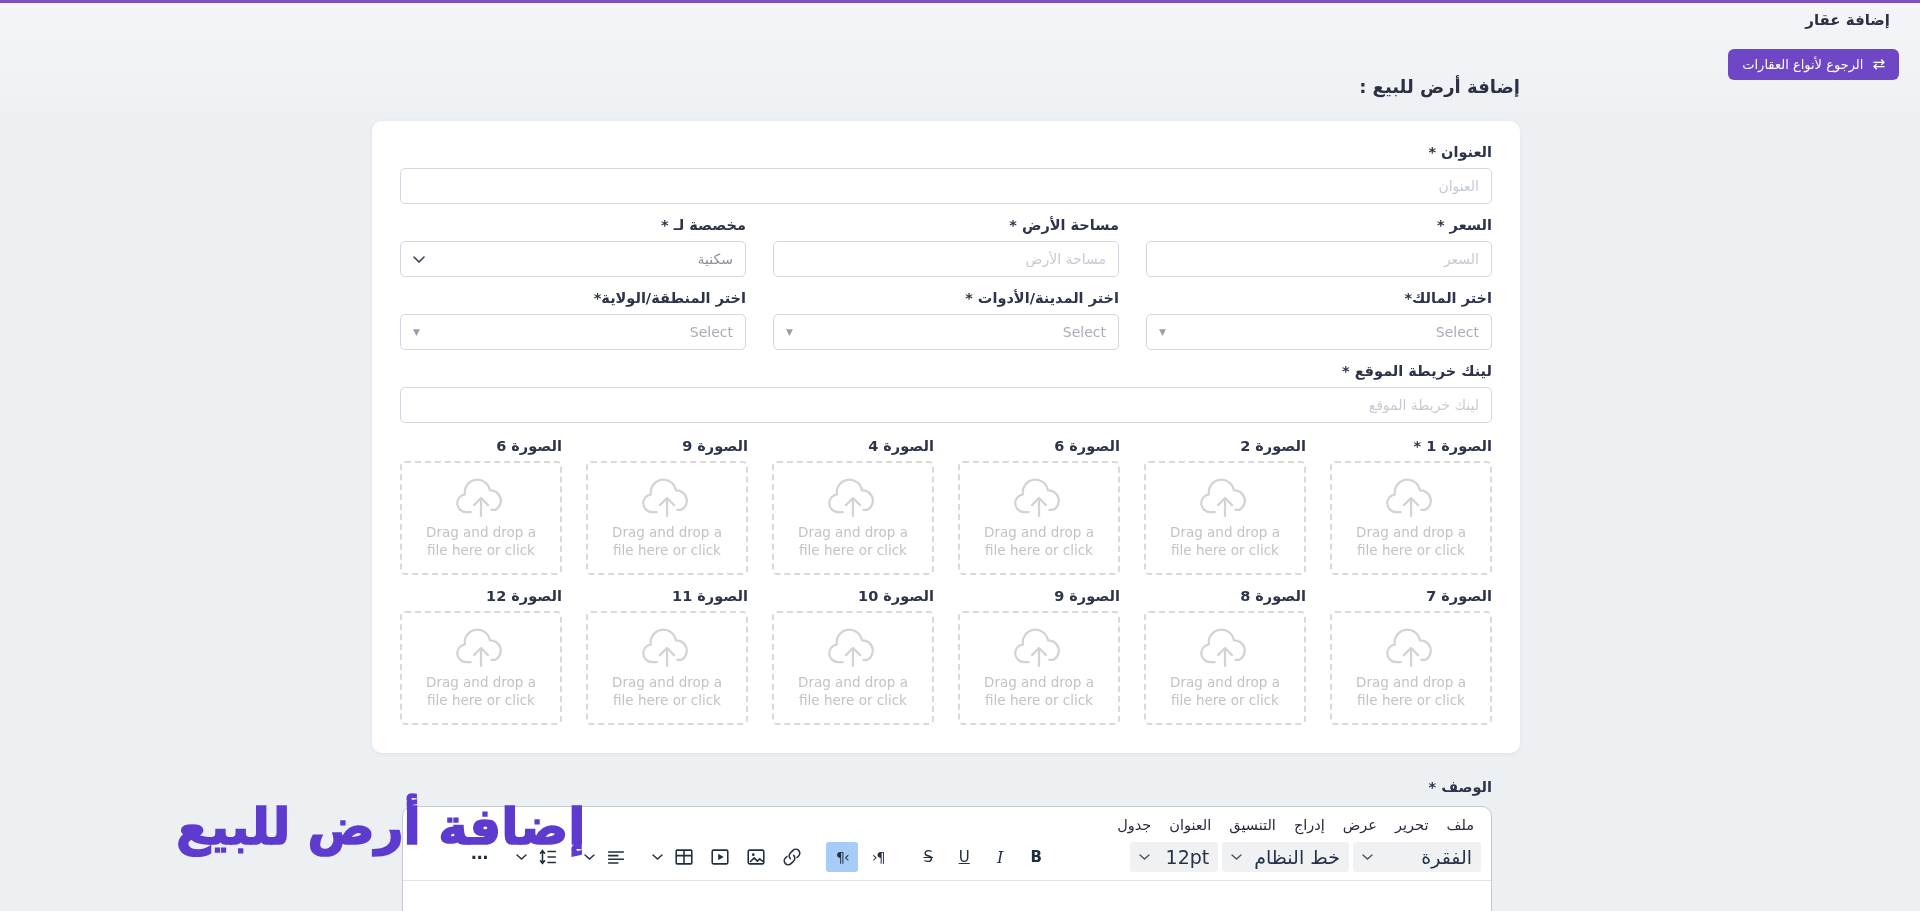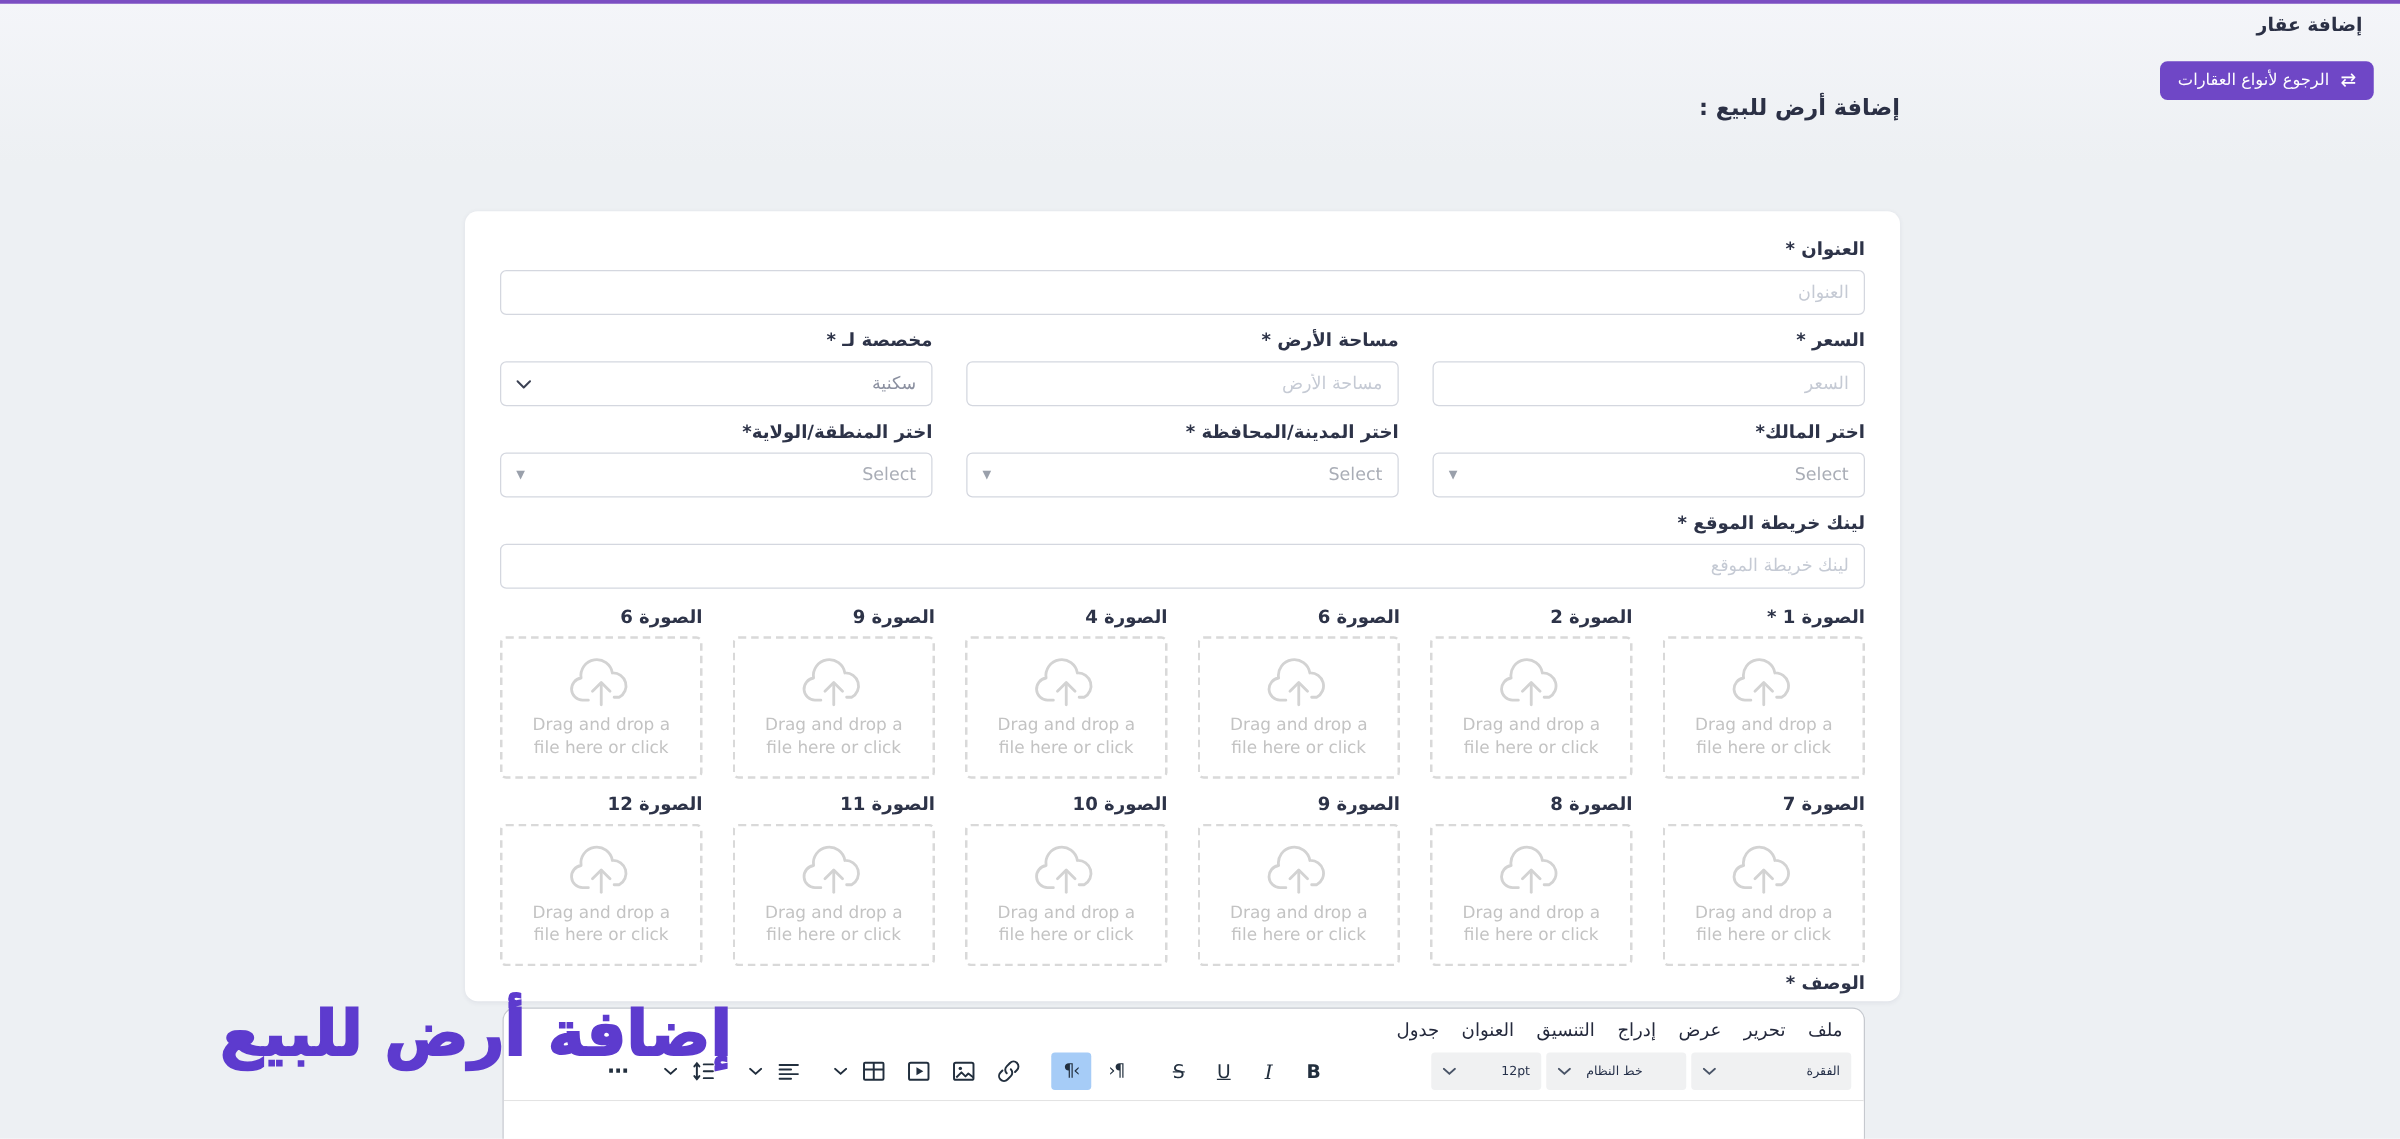--- a/index.html
+++ b/index.html
@@ -22,21 +22,20 @@
   }
   .back-btn .swap { font-size:15px; line-height:1; }
 
   .section-heading { position:absolute; top:76px; right:400px; font-size:18px; font-weight:600; color:#2b3045; }
 
   
   .card {
     position:absolute; left:372px; top:121px; width:1148px; height:632px;
     background:#fff; border-radius:10px; box-shadow:0 1px 4px rgba(40,40,80,.07);
     padding:22px 28px 0 28px;
-    margin-top:48px;
   }
   .f-label { display:block; font-size:14.5px; font-weight:600; color:#2d3348; line-height:18px; margin-bottom:7px; }
   .t-input {
     width:100%; height:36px; border:1px solid #d4d7df; border-radius:5px;
     padding:0 12px; font-family:"DejaVu Sans", sans-serif; font-size:14px; color:#333; background:#fff;
   }
   .t-input::placeholder { color:#c5cad4; opacity:1; }
   .row3 { display:flex; gap:27px; margin-top:12px; }
   .row3 .col { width:346px; }
 
@@ -67,21 +66,21 @@
   .menubar { display:flex; align-items:center; padding:7px 8px 2px 8px; }
   .menu-item { font-size:14.5px; color:#24293c; padding:3px 9px; border-radius:3px; cursor:pointer; }
   .toolbar { display:flex; align-items:center; padding:4px 10px 8px 10px; }
   .tb-group { display:flex; align-items:center; gap:4px; }
   .tb-group + .tb-group { margin-right:18px; }
   .g-chips { margin-left:60px; }
   .chip {
     height:30px; background:#f0f1f2; border-radius:3px; display:flex; align-items:center;
     gap:12px; padding:0 9px; cursor:pointer;
   }
-  .chip .chip-label { font-size:10px; color:#26314a; }
+  .chip .chip-label { font-size:19px; color:#26314a; }
   .tb-btn {
     width:32px; height:30px; border:none; background:transparent; border-radius:3px;
     display:flex; align-items:center; justify-content:center; cursor:pointer;
     color:#222f3e; font-family:"DejaVu Sans", sans-serif;
   }
   .tb-btn.active { background:#a6ccf7; }
   .b-bold { font-weight:700; font-size:15px; }
   .b-italic { font-style:italic; font-family:"DejaVu Serif", serif; font-size:16px; }
   .b-under { text-decoration:underline; font-size:15px; }
   .b-strike { text-decoration:line-through; font-size:15px; }
@@ -142,21 +141,21 @@
 
   <div class="row3">
     <div class="col">
       <label class="f-label">اختر المالك*</label>
       <div class="fake-select sel2">
         <span class="val">Select</span>
         <span class="caret">▼</span>
       </div>
     </div>
     <div class="col">
-      <label class="f-label">اختر المدينة/المحافظة *</label>
+      <label class="f-label">اختر المدينة/الأدوات *</label>
       <div class="fake-select sel2">
         <span class="val">Select</span>
         <span class="caret">▼</span>
       </div>
     </div>
     <div class="col">
       <label class="f-label">اختر المنطقة/الولاية*</label>
       <div class="fake-select sel2">
         <span class="val">Select</span>
         <span class="caret">▼</span>

